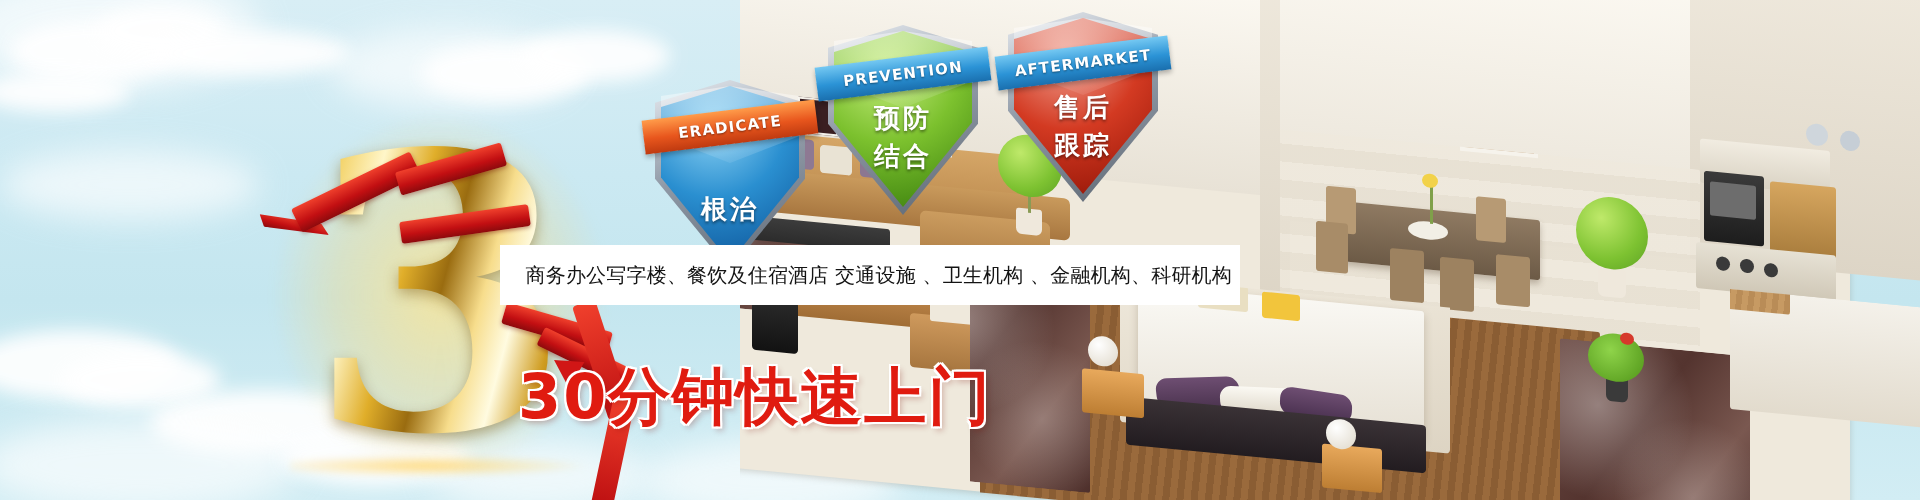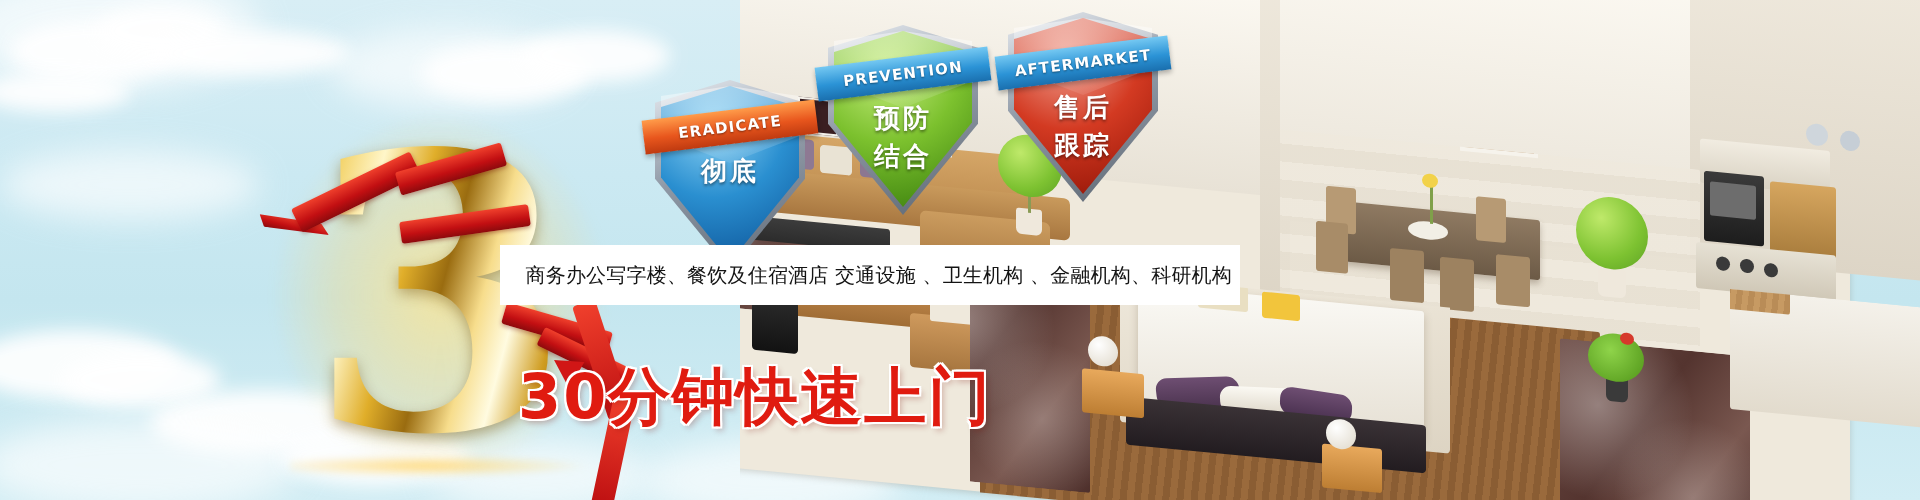--- a/index.html
+++ b/index.html
@@ -262,21 +262,21 @@
   <div class="arrow-tail" style="position:absolute;left:602px;top:398px;width:22px;height:110px;transform:rotate(12deg);border-radius:4px;"></div>
   <div style="position:absolute;left:560px;top:352px;width:0;height:0;border-left:26px solid #d11616;border-top:16px solid transparent;border-bottom:16px solid transparent;transform:rotate(-28deg);"></div>
 
   <div class="shield blue" style="left:655px;top:80px;">
     <div class="rim"></div>
     <div class="face"></div>
     <div class="gloss"></div>
     <div class="ribbon orange" style="top:30px;">
       <span>ERADICATE</span>
     </div>
-    <div class="sh-cn" style="top:74px;">彻底</div>
+    <div class="sh-cn" style="top:112px;">根治</div>
   </div>
 
   <div class="shield green" style="left:828px;top:25px;">
     <div class="rim"></div>
     <div class="face"></div>
     <div class="gloss"></div>
     <div class="ribbon blue" style="top:32px;">
       <span>PREVENTION</span>
     </div>
     <div class="sh-cn" style="top:114px;">结合</div>

